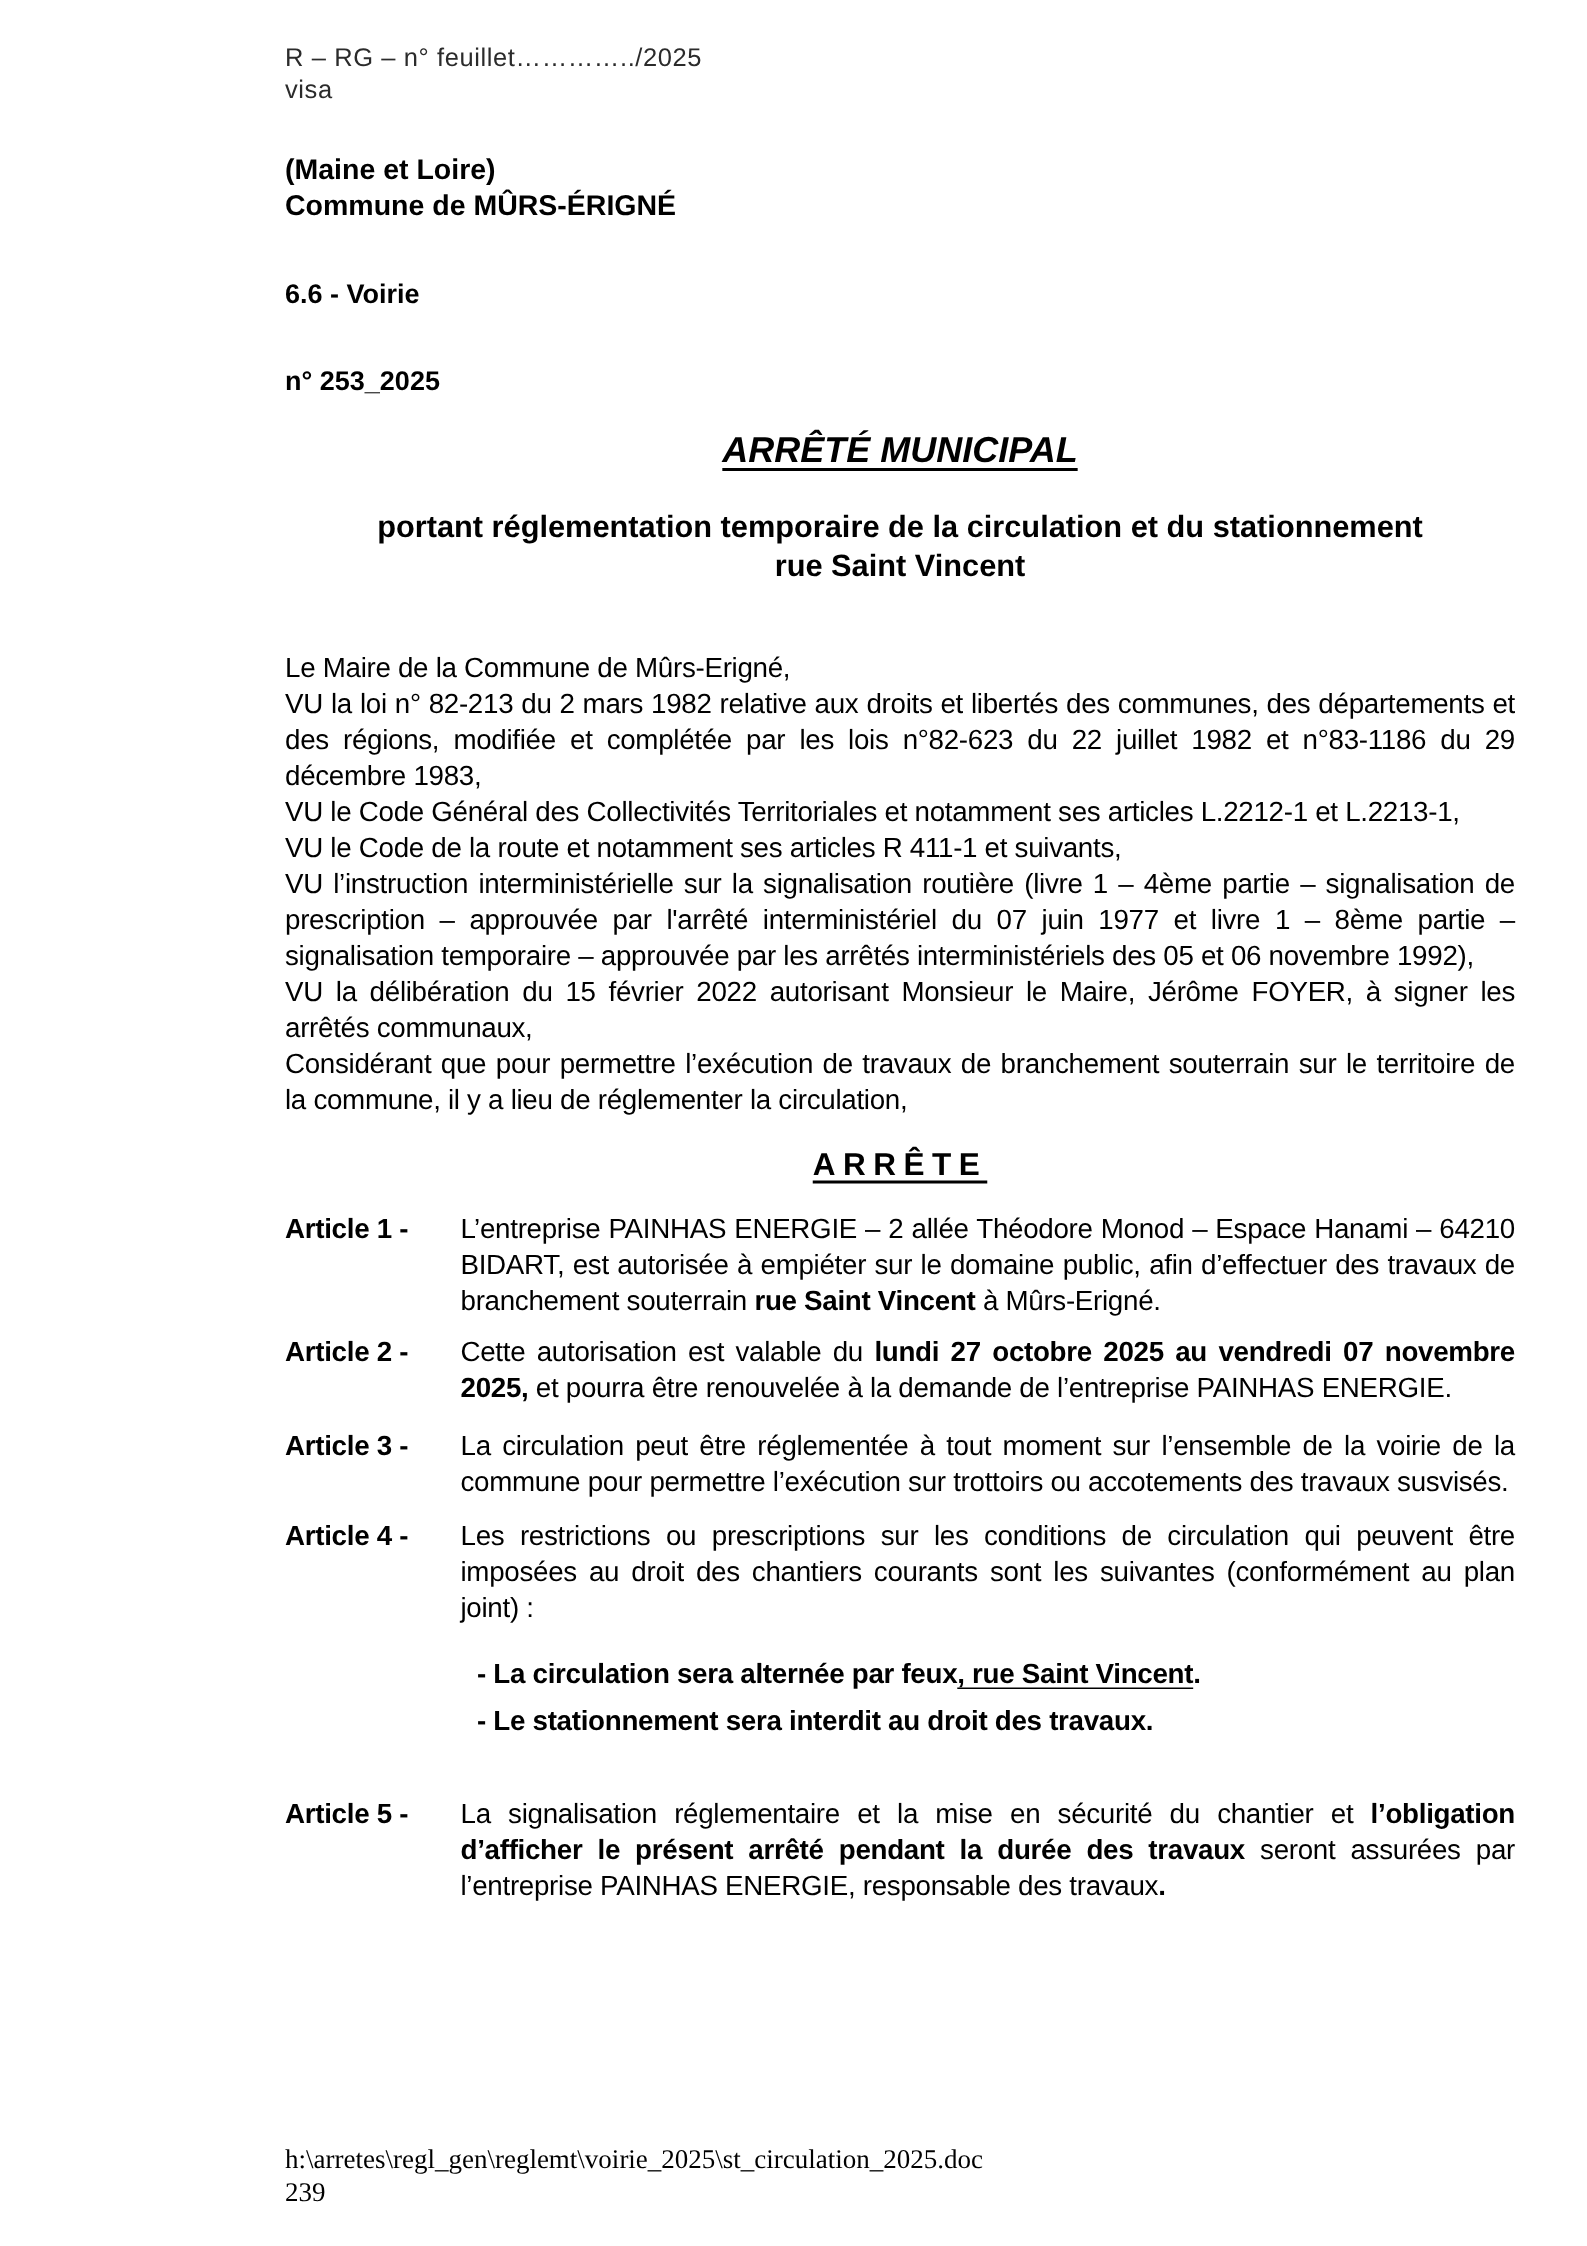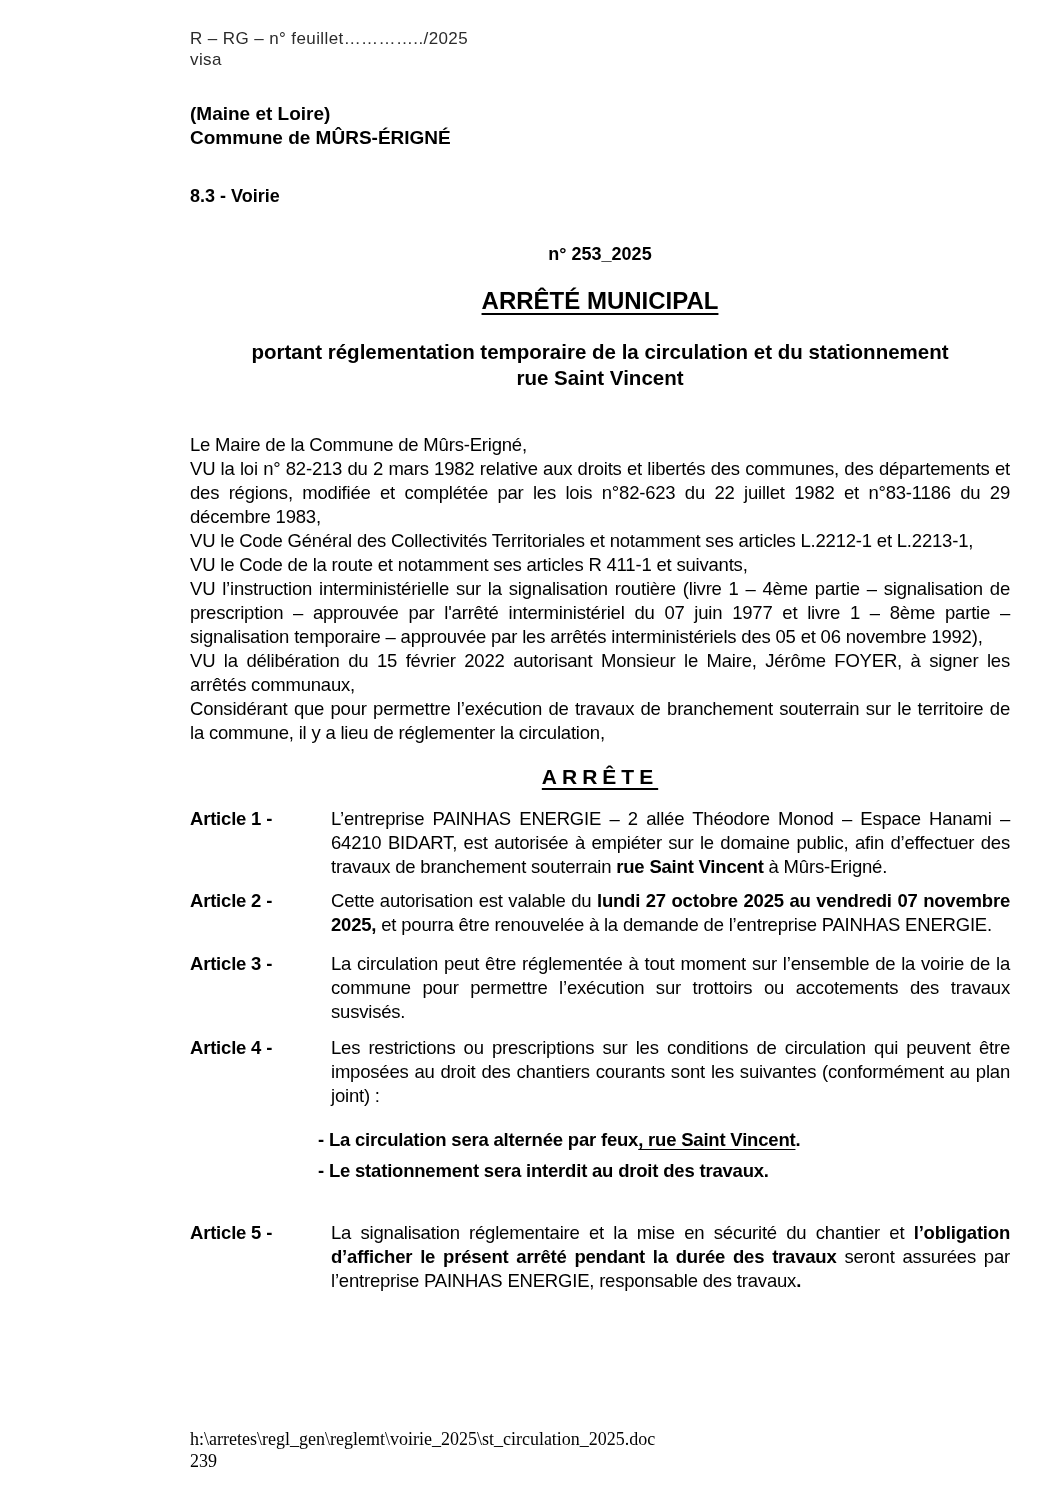--- a/index.html
+++ b/index.html
@@ -33,33 +33,33 @@
   .commune-block { margin-top: 32px; }
   .section-code {
     font-weight: bold;
     font-size: 18px;
     margin-top: 36px;
   }
   .act-number {
     font-weight: bold;
     font-size: 18px;
     margin-top: 37px;
-    text-align: center;
   }
   
   .title-block {
     text-align: center;
     margin-top: 22px;
   }
   .doc-title {
     font-size: 24px;
     font-weight: bold;
     margin: 0;
     text-decoration: underline;
     text-underline-offset: 4px;
+    font-style: italic;
   }
   .doc-subtitle {
     font-size: 20.5px;
     font-weight: bold;
     line-height: 26px;
     margin-top: 24px;
   }
   
   .preamble {
     margin-top: 42px;
@@ -83,21 +83,20 @@
     letter-spacing: 5px;
     text-decoration: underline;
     text-underline-offset: 4px;
   }
   
   .article {
     display: flex;
     font-size: 18.5px;
     letter-spacing: -0.2px;
     line-height: 24px;
-    gap: 24px;
   }
   .article-label {
     flex: 0 0 117px;
     font-weight: bold;
     white-space: nowrap;
   }
   .article-body {
     flex: 1;
     text-align: justify;
   }
@@ -140,21 +139,21 @@
 
 <div class="page">
 
   <div class="doc-header">
     <div class="rg-line">R – RG – n° feuillet…………../2025</div>
     <div class="rg-line">visa</div>
     <div class="commune-block">
       <div class="commune">(Maine et Loire)</div>
       <div class="commune">Commune de MÛRS-ÉRIGNÉ</div>
     </div>
-    <div class="section-code">8.3 - Voirie</div>
+    <div class="section-code">6.6 - Voirie</div>
     <div class="act-number">n° 253_2025</div>
   </div>
 
   <div class="title-block">
     <h1 class="doc-title">ARRÊTÉ MUNICIPAL</h1>
     <div class="doc-subtitle">
       <div>portant réglementation temporaire de la circulation et du stationnement</div>
       <div>rue Saint Vincent</div>
     </div>
   </div>

